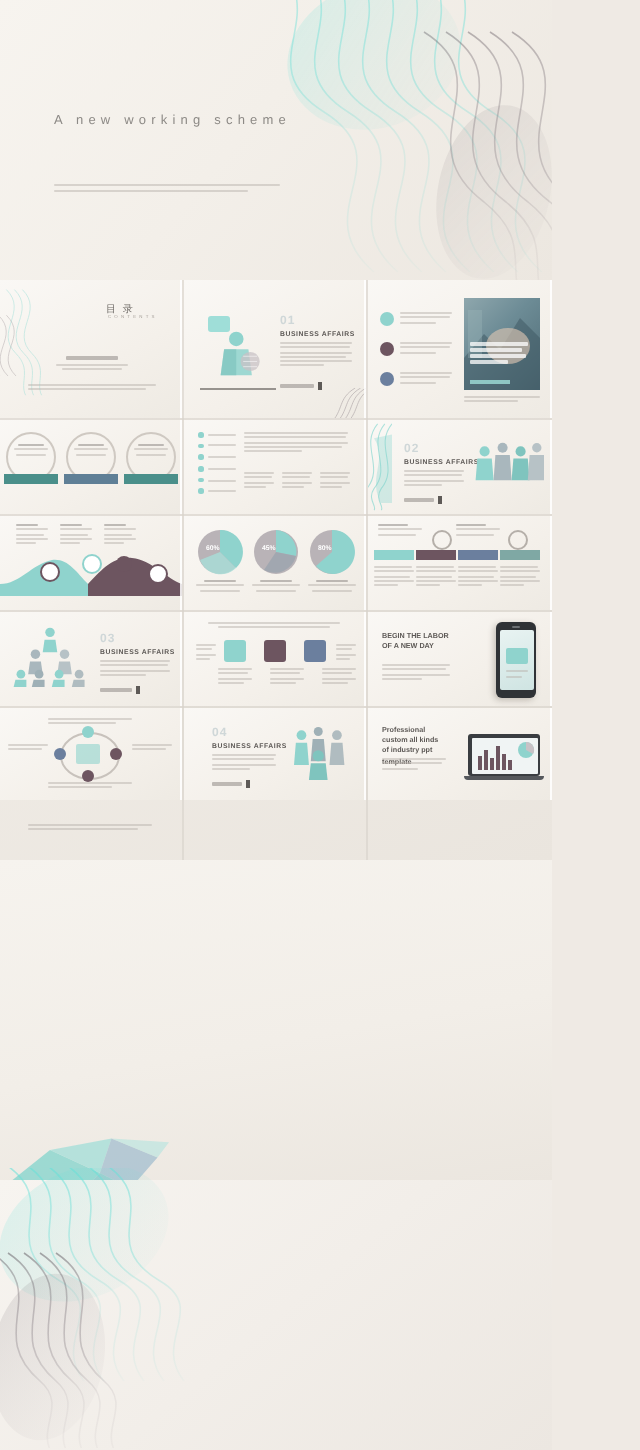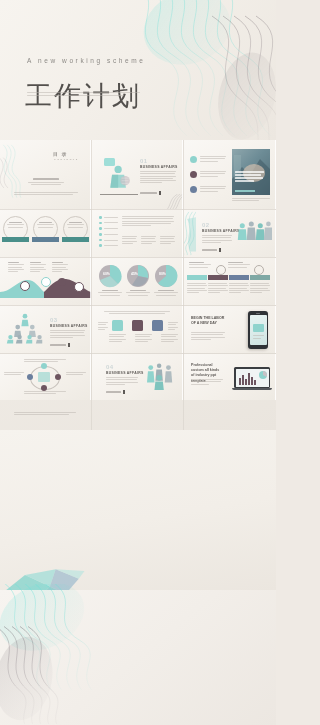--- a/index.html
+++ b/index.html
@@ -86,21 +86,20 @@
       </g>
       <g fill="url(#gT)" opacity=".35">
         <ellipse cx="95" cy="42" rx="44" ry="36" transform="rotate(-18 95 42)"></ellipse>
       </g>
       <g fill="url(#gG)" opacity=".28">
         <ellipse cx="155" cy="110" rx="28" ry="44" transform="rotate(12 155 110)"></ellipse>
       </g>
     </svg>
 
     <div class="cover-eyebrow">A new working scheme</div>
-    <h1 class="cover-title">工作计划</h1>
     <div class="cover-sub">
       <i class="tl" style="width:100%"></i>
       <i class="tl" style="width:86%"></i>
     </div>
   </section>
 
   <section class="grid">
 
     <div class="gsep" style="left:91px;top:0;width:1px;height:290px;"></div>
     <div class="gsep" style="left:183px;top:0;width:1px;height:290px;"></div>

